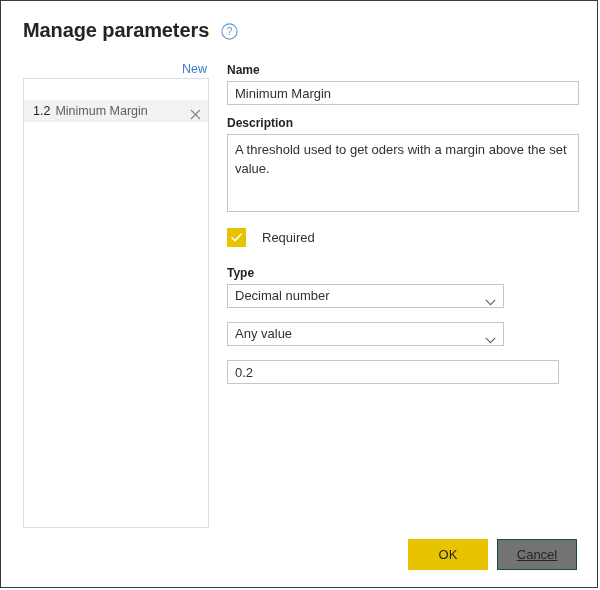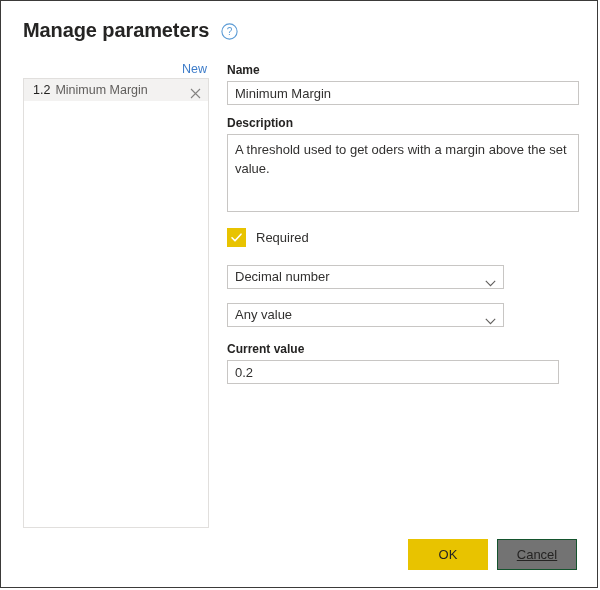--- a/index.html
+++ b/index.html
@@ -69,20 +69,21 @@
     overflow: hidden;
   }
   .list-item {
     display: flex;
     align-items: center;
     height: 22px;
     padding: 0 7px 0 9px;
     background: #f3f2f1;
     cursor: pointer;
     box-sizing: border-box;
+    margin-top: 21px;
   }
   .li-order {
     font-size: 12.5px;
     color: #201f1e;
     margin-right: 5px;
     line-height: 16px;
   }
   .li-label {
     font-size: 12.5px;
     color: #605e5c;
@@ -145,21 +146,21 @@
     display: block;
   }
 
   .gap-8  { height: 10px; }
   .gap-14 { height: 14px; }
 
   
   .check-row {
     display: flex;
     align-items: center;
-    gap: 10px;
+    gap: 16px;
     margin-top: 16px;
     margin-bottom: 18px;
     cursor: pointer;
     width: fit-content;
   }
   .checkbox {
     width: 19px;
     height: 19px;
     background: #e8c300;
     border: 1px solid #e8c300;
@@ -277,20 +278,21 @@
 
     <div class="check-row">
       <span class="checkbox">
         <svg width="13" height="13" viewBox="0 0 13 13" xmlns="http://www.w3.org/2000/svg">
           <path d="M2 6.8 L5 9.8 L11 3.2" stroke="#ffffff" stroke-width="1.6" fill="none" stroke-linecap="round" stroke-linejoin="round"></path>
         </svg>
       </span>
       <span class="check-label">Required</span>
     </div>
 
+    <label class="field-label">Type</label>
     <div class="select-wrap">
       <div class="select-box">Decimal number</div>
       <span class="chevron">
         <svg width="11" height="7" viewBox="0 0 11 7" xmlns="http://www.w3.org/2000/svg">
           <path d="M0.8 0.9 L5.5 5.6 L10.2 0.9" stroke="#605e5c" stroke-width="1.1" fill="none"></path>
         </svg>
       </span>
     </div>
 
     <div class="gap-14"></div>
@@ -299,21 +301,20 @@
       <div class="select-box">Any value</div>
       <span class="chevron">
         <svg width="11" height="7" viewBox="0 0 11 7" xmlns="http://www.w3.org/2000/svg">
           <path d="M0.8 0.9 L5.5 5.6 L10.2 0.9" stroke="#605e5c" stroke-width="1.1" fill="none"></path>
         </svg>
       </span>
     </div>
 
     <div class="gap-14"></div>
 
-    <label class="field-label">Current value</label>
     <input class="text-input short-input" type="text" value="0.2" style="">
 
   </div>
 
   <div class="footer">
     <div class="btn btn-primary">OK</div>
     <div class="btn btn-secondary">Cancel</div>
   </div>
 
 </div>

